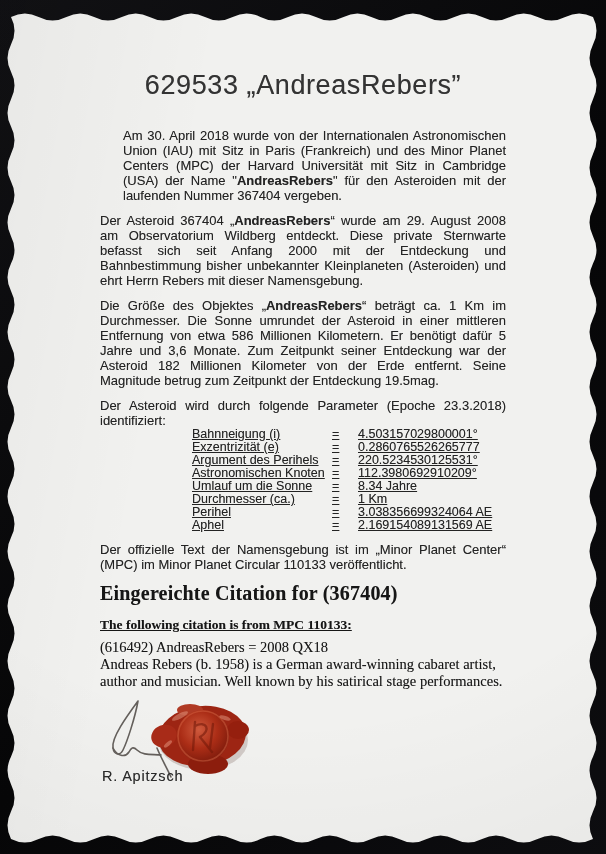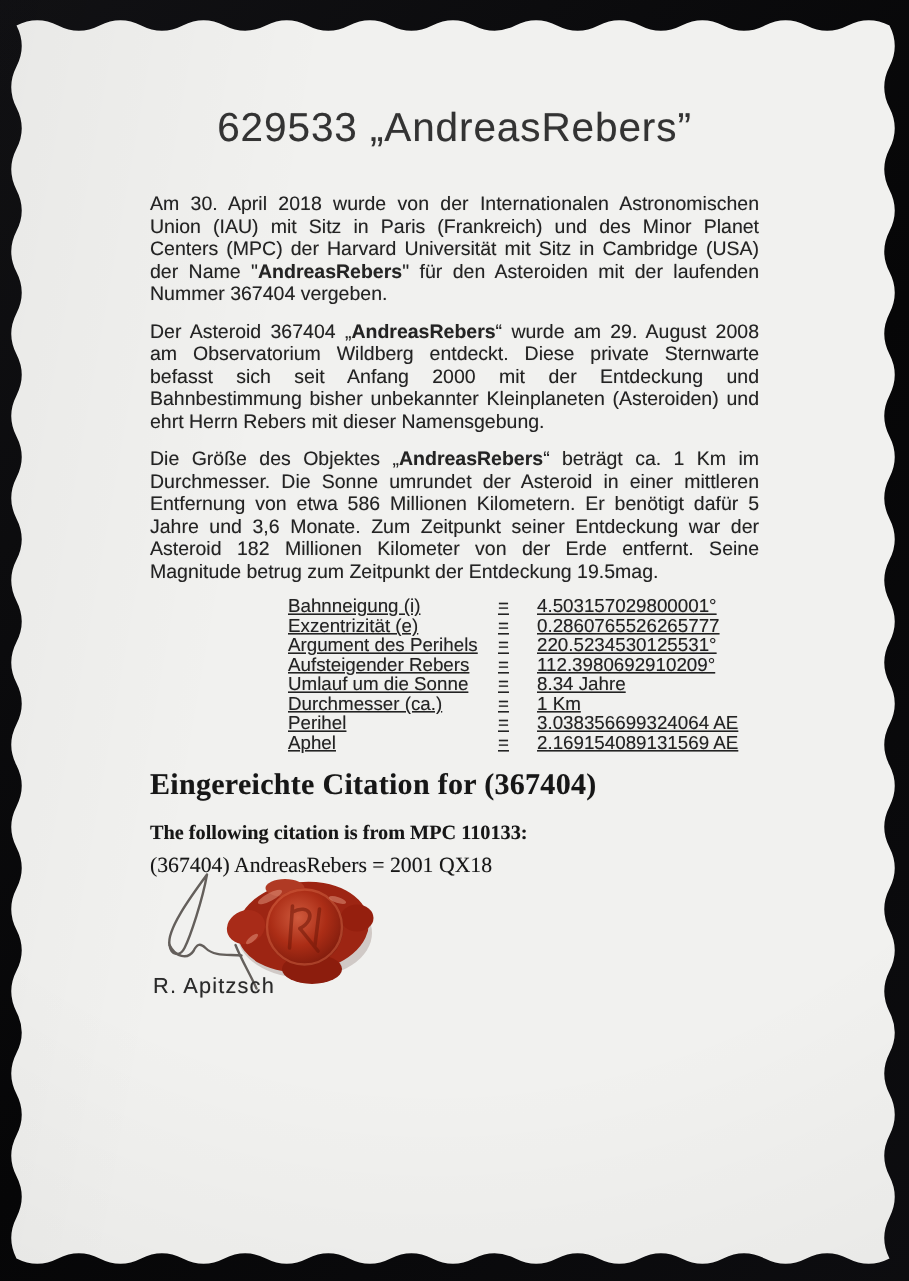--- a/index.html
+++ b/index.html
@@ -17,31 +17,31 @@
   }
   .content {
     position:absolute; left:100px; top:0; width:406px;
     color:#222; text-shadow:0 0 0.5px rgba(20,20,20,0.35);
   }
   .title {
     margin:70px 0 0; font-size:27px; font-weight:400; letter-spacing:0.6px;
     text-align:center; color:#333; white-space:nowrap;
   }
   p.body { margin:0 0 10px; font-size:13px; line-height:15px; text-align:justify; color:#232323; }
-  p.body.first { margin-top:27px; }
+  p.body.first { margin-top:27px;margin-left:23px; }
   p.body b { font-weight:700; }
   p.intro { margin-bottom:0; }
   .params { margin:0 0 10px 92px; font-size:12.5px; line-height:13px; color:#232323; }
   .prow { display:flex;text-decoration:underline; }
   .plabel { width:140px; }
   .peq { width:26px; }
   .pval { flex:1; }
   .serif { font-family:"Liberation Serif", serif; color:#161616; }
   .cit-heading { font-size:20px; font-weight:700; margin:6px 0 12px; letter-spacing:0.2px; }
-  .cit-source { font-size:13.5px; font-weight:700; margin:0 0 6px; }
+  .cit-source { font-size:13.5px; font-weight:700; margin:0 0 6px;text-decoration:underline; }
   .cit-line { font-size:14.5px; line-height:17px; margin:0; }
   .cit-body { font-size:14.5px; line-height:17px; margin:0 0 14px; }
   .place-date { font-size:14px; margin:0; color:#2a2a2a; }
   .sig-area { position:relative; height:105px; }
   .sig-svg { position:absolute; left:5px; top:-6px; }
   .seal-svg { position:absolute; left:50px; top:0; }
   .signer { position:absolute; left:2px; top:64px; font-size:14.5px; letter-spacing:0.8px; color:#2a2a2a; }
 </style>
 </head>
 <body>
@@ -56,39 +56,40 @@
   <div class="content">
 
     <h1 class="title">629533 „AndreasRebers”</h1>
 
     <p class="body first"><span>Am 30. April 2018 wurde von der Internationalen Astronomischen Union (IAU) mit Sitz in Paris (Frankreich) und des Minor Planet Centers (MPC) der Harvard Universität mit Sitz in Cambridge (USA) der Name "</span><b>AndreasRebers</b><span>" für den Asteroiden mit der laufenden Nummer 367404 vergeben.</span></p>
 
     <p class="body"><span>Der Asteroid 367404 „</span><b>AndreasRebers</b><span>“ wurde am 29. August 2008 am Observatorium Wildberg entdeckt. Diese private Sternwarte befasst sich seit Anfang 2000 mit der Entdeckung und Bahnbestimmung bisher unbekannter Kleinplaneten (Asteroiden) und ehrt Herrn Rebers mit dieser Namensgebung.</span></p>
 
     <p class="body"><span>Die Größe des Objektes „</span><b>AndreasRebers</b><span>“ beträgt ca. 1 Km im Durchmesser. Die Sonne umrundet der Asteroid in einer mittleren Entfernung von etwa 586 Millionen Kilometern. Er benötigt dafür 5 Jahre und 3,6 Monate. Zum Zeitpunkt seiner Entdeckung war der Asteroid 182 Millionen Kilometer von der Erde entfernt. Seine Magnitude betrug zum Zeitpunkt der Entdeckung 19.5mag.</span></p>
 
+    <p class="body intro">Der Asteroid wird durch folgende Parameter (Epoche 23.3.2018) identifiziert:</p>
 
     <div class="params">
       <div class="prow">
         <span class="plabel">Bahnneigung (i)</span>
         <span class="peq">=</span>
         <span class="pval">4.503157029800001°</span>
       </div>
       <div class="prow">
         <span class="plabel">Exzentrizität (e)</span>
         <span class="peq">=</span>
         <span class="pval">0.2860765526265777</span>
       </div>
       <div class="prow">
         <span class="plabel">Argument des Perihels</span>
         <span class="peq">=</span>
         <span class="pval">220.5234530125531°</span>
       </div>
       <div class="prow">
-        <span class="plabel">Aufsteigender Rebers</span>
+        <span class="plabel">Astronomischen Knoten</span>
         <span class="peq">=</span>
         <span class="pval">112.3980692910209°</span>
       </div>
       <div class="prow">
         <span class="plabel">Umlauf um die Sonne</span>
         <span class="peq">=</span>
         <span class="pval">8.34 Jahre</span>
       </div>
       <div class="prow">
         <span class="plabel">Durchmesser (ca.)</span>
@@ -100,24 +101,26 @@
         <span class="peq">=</span>
         <span class="pval">3.038356699324064 AE</span>
       </div>
       <div class="prow">
         <span class="plabel">Aphel</span>
         <span class="peq">=</span>
         <span class="pval">2.169154089131569 AE</span>
       </div>
     </div>
 
+    <p class="body">Der offizielle Text der Namensgebung ist im „Minor Planet Center“ (MPC) im Minor Planet Circular 110133 veröffentlicht.</p>
 
     <h2 class="cit-heading serif">Eingereichte Citation for (367404)</h2>
     <p class="cit-source serif">The following citation is from MPC 110133:</p>
-    <p class="cit-line serif">(367404) AndreasRebers = 2001 QX18</p>
+    <p class="cit-line serif">(616492) AndreasRebers = 2008 QX18</p>
+    <p class="cit-body serif">Andreas Rebers (b. 1958) is a German award-winning cabaret artist, author and musician. Well known by his satirical stage performances.</p>
 
 
     <div class="sig-area">
 
       <svg class="sig-svg" width="80" height="90" viewBox="0 0 80 90" aria-hidden="true">
         <g fill="none" stroke="#55504c" stroke-width="1.6" stroke-linecap="round" opacity="0.9">
           <path d="M33,3 C22,18 6,40 8,50 C9,57 15,58 18,52 C22,44 30,20 33,3"></path>
           <path d="M8,50 C12,58 20,60 24,54 C26,50 28,48 32,52 C38,58 48,56 56,57"></path>
           <path d="M52,50 C56,60 62,70 66,79"></path>
         </g>

